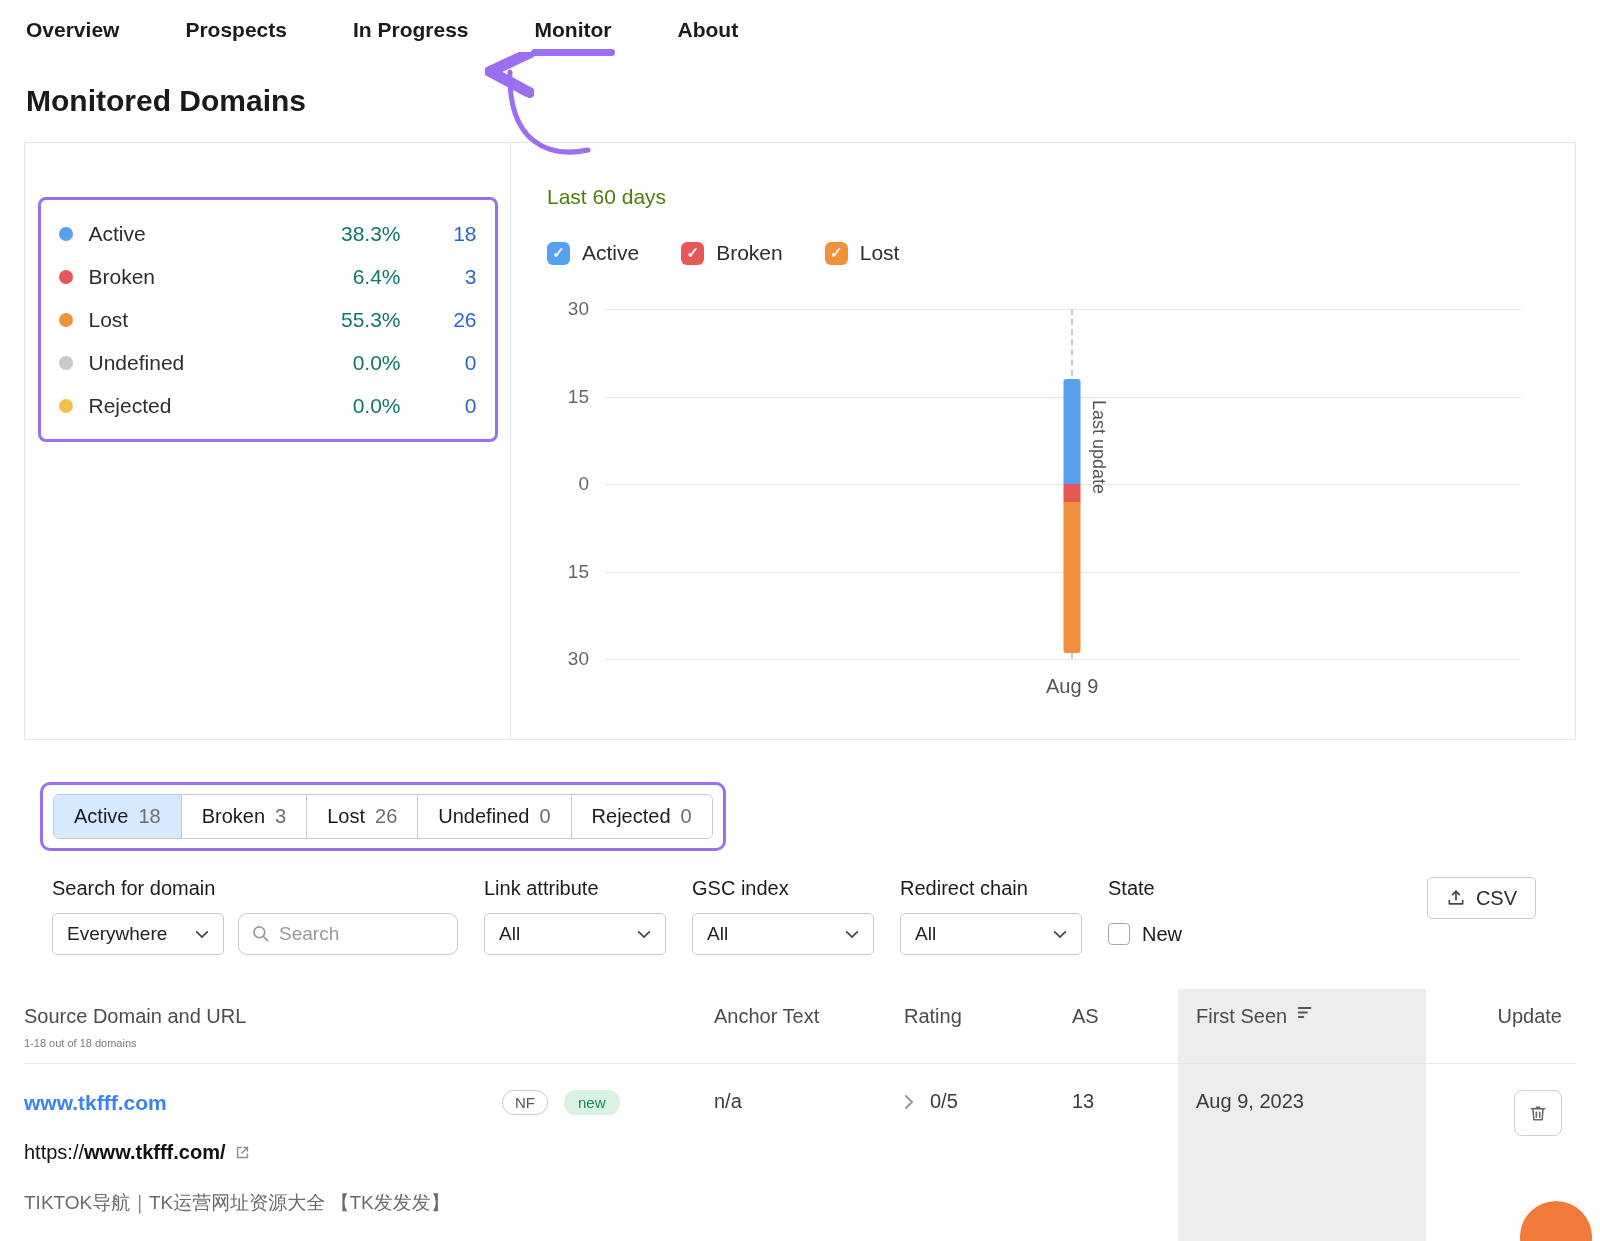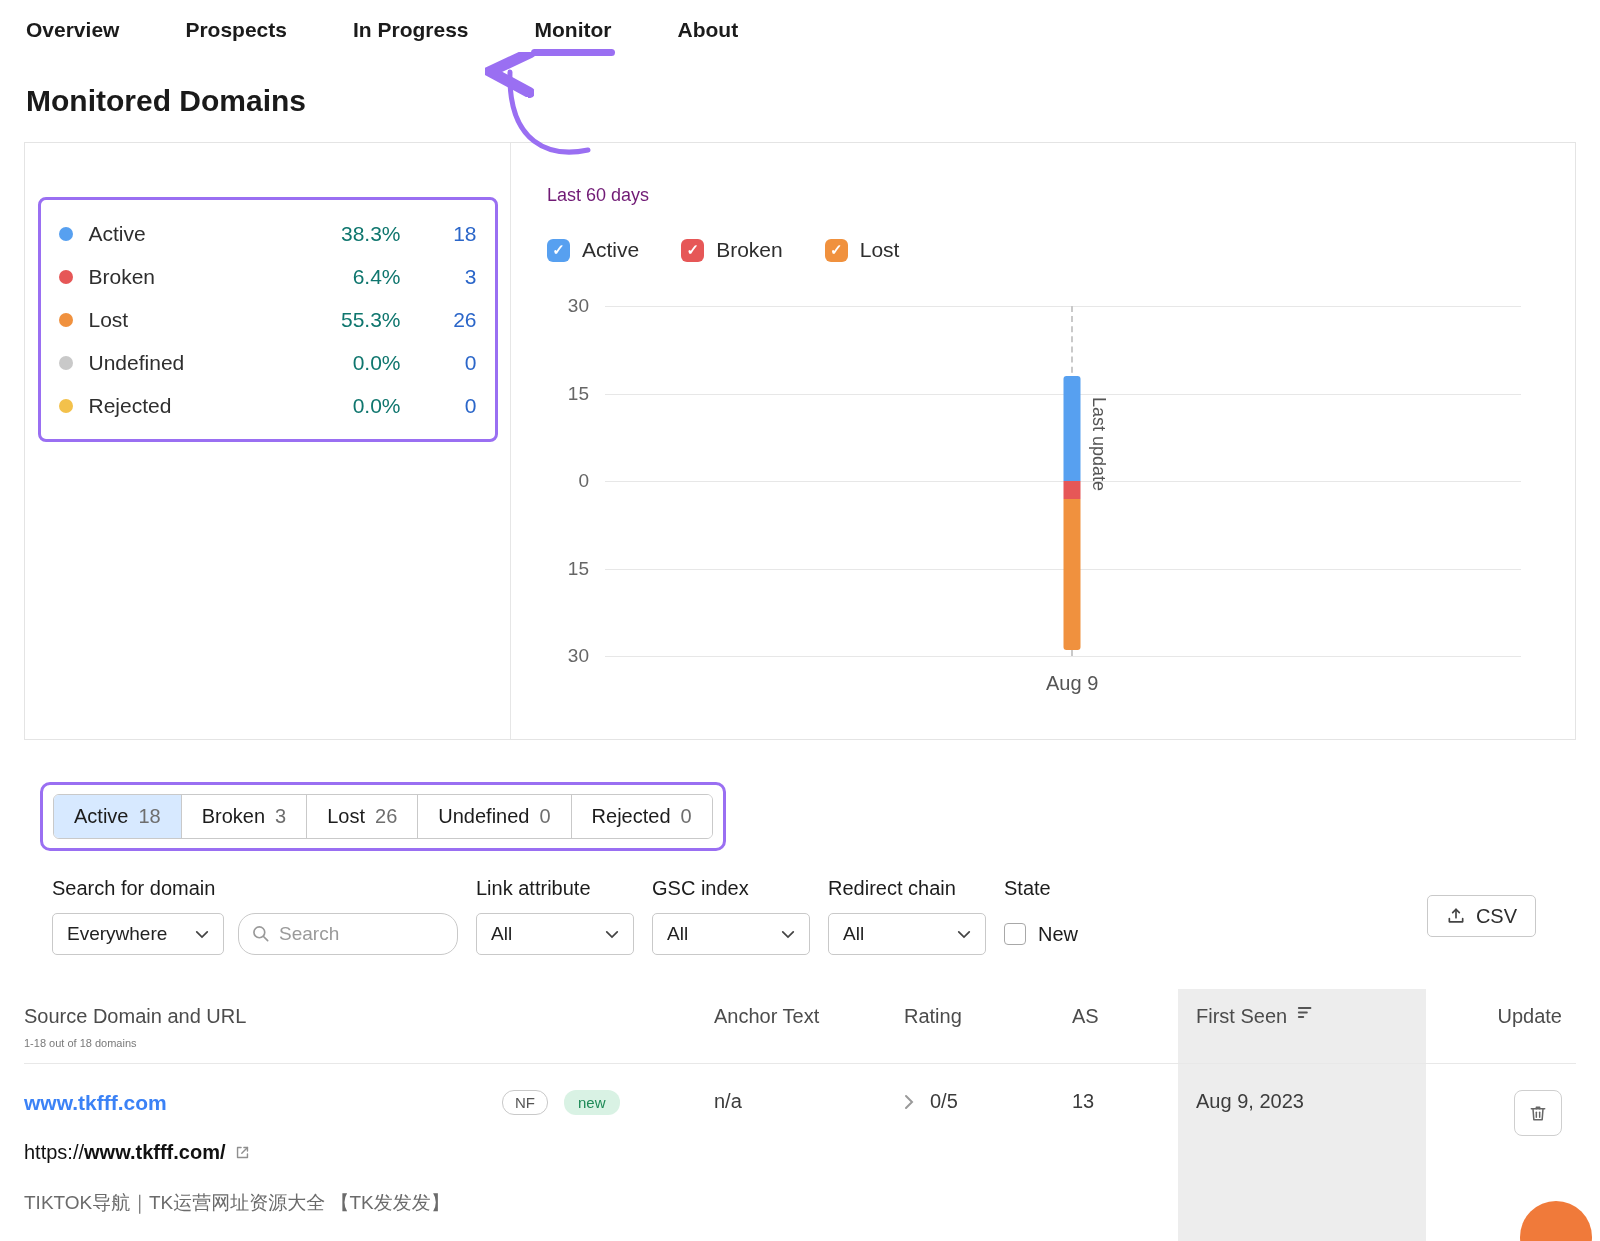--- a/index.html
+++ b/index.html
@@ -34,21 +34,21 @@
   .legend-box{margin-top:26px;width:460px;border:3px solid var(--purple);border-radius:8px;padding:12px 18px;}
   .legend-row{display:flex;align-items:center;height:43px;font-size:21px;}
   .dot{width:14px;height:14px;border-radius:50%;margin-right:16px;flex:none;}
   .dot-active{background:var(--blue);} .dot-broken{background:var(--red);} .dot-lost{background:var(--orange);}
   .dot-undefined{background:var(--gray-dot);} .dot-rejected{background:var(--yellow);}
   .legend-label{flex:1;color:#2e2e2e;}
   .legend-pct{width:100px;text-align:right;color:#0f766e;}
   .legend-count{width:76px;text-align:right;color:var(--link);}
   
   .trend-pane{flex:1;padding:42px 44px 0 36px;position:relative;}
-  .trend-title{color:#701a75;font-size:18px;}
+  .trend-title{color:#4d7c0f;font-size:21px;}
   .trend-legend{display:flex;gap:42px;margin-top:32px;align-items:center;}
   .legend-check{display:flex;align-items:center;gap:12px;font-size:21px;color:#2e2e2e;cursor:pointer;}
   .cb{width:23px;height:23px;border-radius:6px;display:flex;align-items:center;justify-content:center;}
   .cb::after{content:"✓";color:#fff;font-size:15px;font-weight:700;}
   .cb-active{background:var(--blue);} .cb-broken{background:var(--red);} .cb-lost{background:var(--orange);}
   .plot-wrap{position:relative;margin:44px 10px 0 58px;height:350px;}
   .grid{position:absolute;left:0;right:0;height:1px;background:#e7e7e7;}
   .ytick{position:absolute;right:calc(100% + 16px);transform:translateY(-50%);color:#666;font-size:19px;}
   .dashline{position:absolute;left:51%;top:0;bottom:0;border-left:2px dashed #c9c9c9;transform:translateX(-50%);}
   .bar-col{position:absolute;left:51%;top:0;bottom:0;width:17px;transform:translateX(-50%);z-index:2;}
@@ -59,28 +59,28 @@
   .last-update{position:absolute;left:calc(51% + 16px);top:26%;writing-mode:vertical-rl;color:#555;font-size:18px;z-index:2;}
   .x-label{position:absolute;top:calc(100% + 16px);left:51%;transform:translateX(-50%);color:#555;font-size:20px;}
   
   .tabs-annotation{display:inline-flex;margin:42px 0 0 40px;border:3px solid var(--purple);border-radius:10px;padding:9px 10px;}
   .tabs{display:inline-flex;border:1px solid var(--border);border-radius:6px;overflow:hidden;background:#fff;}
   .tab{display:flex;gap:10px;align-items:center;padding:10px 20px;font-size:20px;color:#1c1c1c;border-right:1px solid var(--border);cursor:pointer;background:#fff;}
   .tab:last-child{border-right:none;}
   .tab.selected{background:var(--tabsel);}
   .tab-count{color:#6e6e6e;}
   
-  .filters{display:flex;align-items:center;gap:18px;margin:26px 64px 0 52px;}
+  .filters{display:flex;align-items:flex-start;gap:26px;margin:26px 64px 0 52px;}
   .fgroup{display:flex;flex-direction:column;}
   .flabel{font-size:20px;color:#1c1c1c;margin-bottom:13px;}
   .frow{display:flex;gap:14px;align-items:center;}
   .select{height:42px;border:1px solid var(--border);border-radius:5px;display:flex;align-items:center;
           padding:0 14px;font-size:19px;color:#222;cursor:pointer;background:#fff;justify-content:space-between;gap:12px;}
-  .sel-scope{width:172px;} .sel-all{width:158px;}
-  .searchbox{height:42px;width:220px;border:1px solid var(--border);border-radius:17px;display:flex;align-items:center;padding:0 12px;gap:8px;background:#fff;}
+  .sel-scope{width:172px;} .sel-all{width:182px;}
+  .searchbox{height:42px;width:220px;border:1px solid var(--border);border-radius:9px;display:flex;align-items:center;padding:0 12px;gap:8px;background:#fff;}
   .searchbox input{border:none;outline:none;font-size:19px;width:100%;font-family:inherit;color:#222;}
   .searchbox input::placeholder{color:#9a9a9a;}
   .state-row{height:42px;display:flex;align-items:center;gap:12px;}
   .checkbox{width:22px;height:22px;border:1px solid #a8a8a8;border-radius:4px;background:#fff;cursor:pointer;}
   .state-label{font-size:20px;color:#1c1c1c;}
   .csv-btn{margin-left:auto;height:42px;border:1px solid var(--border);border-radius:5px;background:#fff;
            display:flex;align-items:center;gap:10px;padding:0 18px;font-size:20px;color:#2e2e2e;cursor:pointer;font-family:inherit;}
   
   .table{margin:34px 24px 0;}
   .thead,.trow{display:flex;align-items:stretch;}

